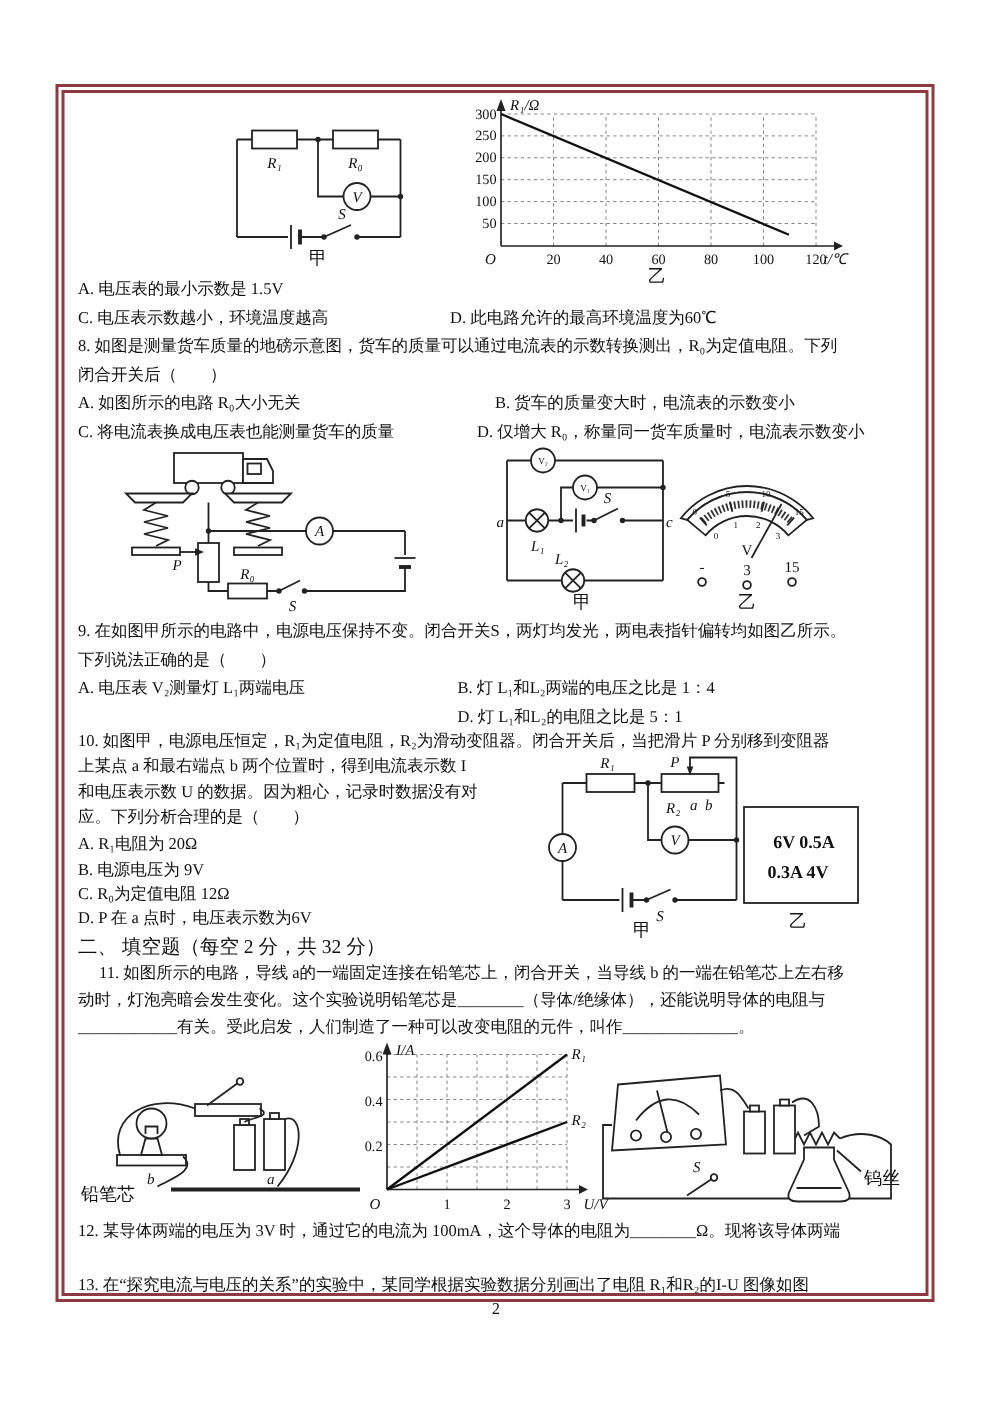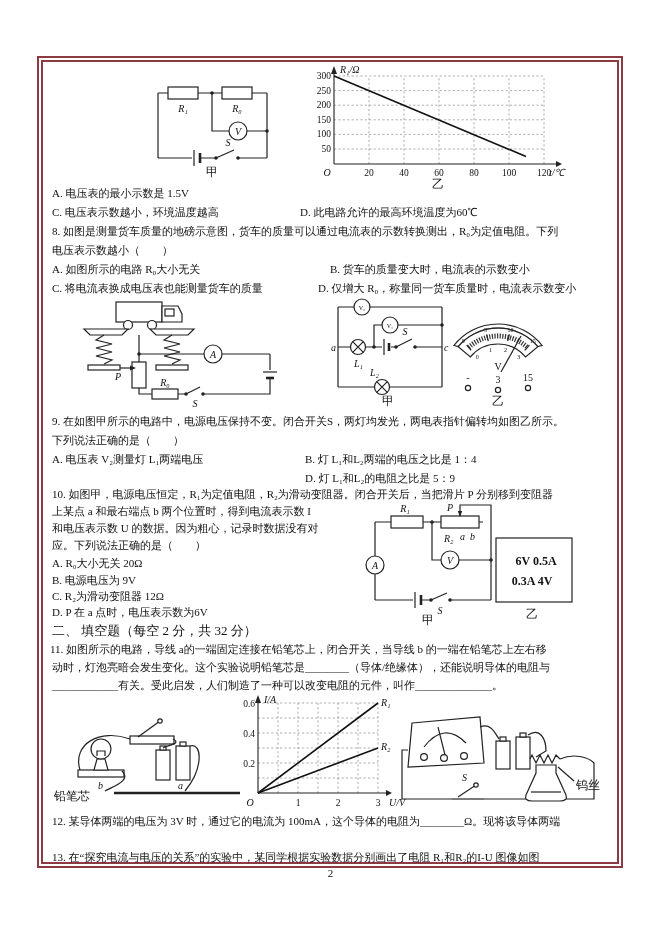--- a/index.html
+++ b/index.html
@@ -78,21 +78,21 @@
     <text x="251" y="116">t/℃</text>
     <text x="29" y="116" text-anchor="middle">O</text>
     <text class="cjk" x="140" y="128" text-anchor="middle">乙</text>
   </svg>
 
   <div class="tline" style="left:52px;top:186px">A. 电压表的最小示数是 1.5V</div>
   <div class="tline" style="left:52px;top:205px">C. 电压表示数越小，环境温度越高</div>
   <div class="tline" style="left:300px;top:205px">D. 此电路允许的最高环境温度为60℃</div>
 
   <div class="tline" style="left:52px;top:224px">8. 如图是测量货车质量的地磅示意图，货车的质量可以通过电流表的示数转换测出，R₀为定值电阻。下列</div>
-  <div class="tline" style="left:52px;top:243px">电压表示数越小（　　）</div>
+  <div class="tline" style="left:52px;top:243px">闭合开关后（　　）</div>
   <div class="tline" style="left:52px;top:262px">A. 如图所示的电路 R₀大小无关</div>
   <div class="tline" style="left:330px;top:262px">B. 货车的质量变大时，电流表的示数变小</div>
   <div class="tline" style="left:318px;top:281px">D. 仅增大 R₀，称量同一货车质量时，电流表示数变小</div>
   <div class="tline" style="left:52px;top:281px">C. 将电流表换成电压表也能测量货车的质量</div>
 
   <svg class="fig" style="left:68px;top:296px" width="240" height="115" viewBox="0 0 240 115">
     <g>
       <rect class="comp" x="48" y="6" width="46" height="20"></rect>
       <path class="comp" d="M94,10 L110,10 L114,18 L114,26 L94,26 Z"></path>
       <rect class="comp" x="97" y="13" width="9" height="7"></rect>
@@ -174,29 +174,29 @@
     <circle class="comp" cx="20" cy="86" r="2.6"></circle>
     <circle class="comp" cx="50" cy="88" r="2.6"></circle>
     <circle class="comp" cx="80" cy="86" r="2.6"></circle>
     <text class="cjk" x="50" y="103" text-anchor="middle">乙</text>
   </svg>
 
   <div class="tline" style="left:52px;top:414px">9. 在如图甲所示的电路中，电源电压保持不变。闭合开关S，两灯均发光，两电表指针偏转均如图乙所示。</div>
   <div class="tline" style="left:52px;top:433px">下列说法正确的是（　　）</div>
   <div class="tline" style="left:52px;top:452px">A. 电压表 V₂测量灯 L₁两端电压</div>
   <div class="tline" style="left:305px;top:452px">B. 灯 L₁和L₂两端的电压之比是 1：4</div>
-  <div class="tline" style="left:305px;top:471px">D. 灯 L₁和L₂的电阻之比是 5：9</div>
+  <div class="tline" style="left:305px;top:471px">D. 灯 L₁和L₂的电阻之比是 5：1</div>
 
   <div class="tline" style="left:52px;top:487px">10. 如图甲，电源电压恒定，R₁为定值电阻，R₂为滑动变阻器。闭合开关后，当把滑片 P 分别移到变阻器</div>
   <div class="tline" style="left:52px;top:504px">上某点 a 和最右端点 b 两个位置时，得到电流表示数 I</div>
   <div class="tline" style="left:52px;top:521px">和电压表示数 U 的数据。因为粗心，记录时数据没有对</div>
-  <div class="tline" style="left:52px;top:538px">应。下列说法正确的是（　　）</div>
-  <div class="tline" style="left:52px;top:556px">A. R₀大小无关 20Ω</div>
+  <div class="tline" style="left:52px;top:538px">应。下列分析合理的是（　　）</div>
+  <div class="tline" style="left:52px;top:556px">A. R₁电阻为 20Ω</div>
   <div class="tline" style="left:52px;top:573px">B. 电源电压为 9V</div>
-  <div class="tline" style="left:52px;top:589px">C. R₂为滑动变阻器 12Ω</div>
+  <div class="tline" style="left:52px;top:589px">C. R₀为定值电阻 12Ω</div>
   <div class="tline" style="left:52px;top:605px">D. P 在 a 点时，电压表示数为6V</div>
 
   <svg class="fig" style="left:363px;top:500px" width="138" height="125" viewBox="0 0 138 125">
     <path class="wire" d="M12,22 H28 M60,22 H78 M116,22 H120"></path>
     <rect class="comp" x="28" y="16" width="32" height="12"></rect>
     <text x="42" y="12" text-anchor="middle">R₁</text>
     <rect class="comp" x="78" y="16" width="38" height="12"></rect>
     <circle class="dot" cx="69" cy="22" r="1.8"></circle>
     <path class="wire" d="M97,16 V5 H128 V100"></path>
     <polygon class="fillb" points="94.8,11 99.2,11 97,17"></polygon>
@@ -222,21 +222,21 @@
   </svg>
 
   <svg class="fig" style="left:494px;top:536px" width="82" height="84" viewBox="0 0 82 84">
     <rect class="comp" x="2" y="2" width="76" height="64"></rect>
     <text class="mid" style="font-size:12px;font-weight:bold" x="42" y="29" text-anchor="middle">6V  0.5A</text>
     <text class="mid" style="font-size:12px;font-weight:bold" x="38" y="49" text-anchor="middle">0.3A  4V</text>
     <text class="cjk" x="38" y="82" text-anchor="middle">乙</text>
   </svg>
 
   <div class="tline sec" style="left:52px;top:623px">二、 填空题（每空 2 分，共 32 分）</div>
-  <div class="tline" style="left:50px;top:642px">11. 如图所示的电路，导线 a的一端固定连接在铅笔芯上，闭合开关，当导线 b 的一端在铅笔芯上左右移</div>
+  <div class="tline" style="left:66px;top:642px">11. 如图所示的电路，导线 a的一端固定连接在铅笔芯上，闭合开关，当导线 b 的一端在铅笔芯上左右移</div>
   <div class="tline" style="left:52px;top:660px">动时，灯泡亮暗会发生变化。这个实验说明铅笔芯是________（导体/绝缘体），还能说明导体的电阻与</div>
   <div class="tline" style="left:52px;top:678px">____________有关。受此启发，人们制造了一种可以改变电阻的元件，叫作______________。</div>
 
   <svg class="fig" style="left:52px;top:698px" width="190" height="115" viewBox="0 0 190 115">
     <path class="thick" d="M62,95 H188"></path>
     <g>
       <rect class="comp" x="26" y="72" width="46" height="7"></rect>
       <polygon class="comp" points="42,72 56,72 53,61 45,61"></polygon>
       <circle class="comp" cx="49" cy="51" r="10"></circle>
       <path class="wire" d="M45,58 V53 H53 V58"></path>

